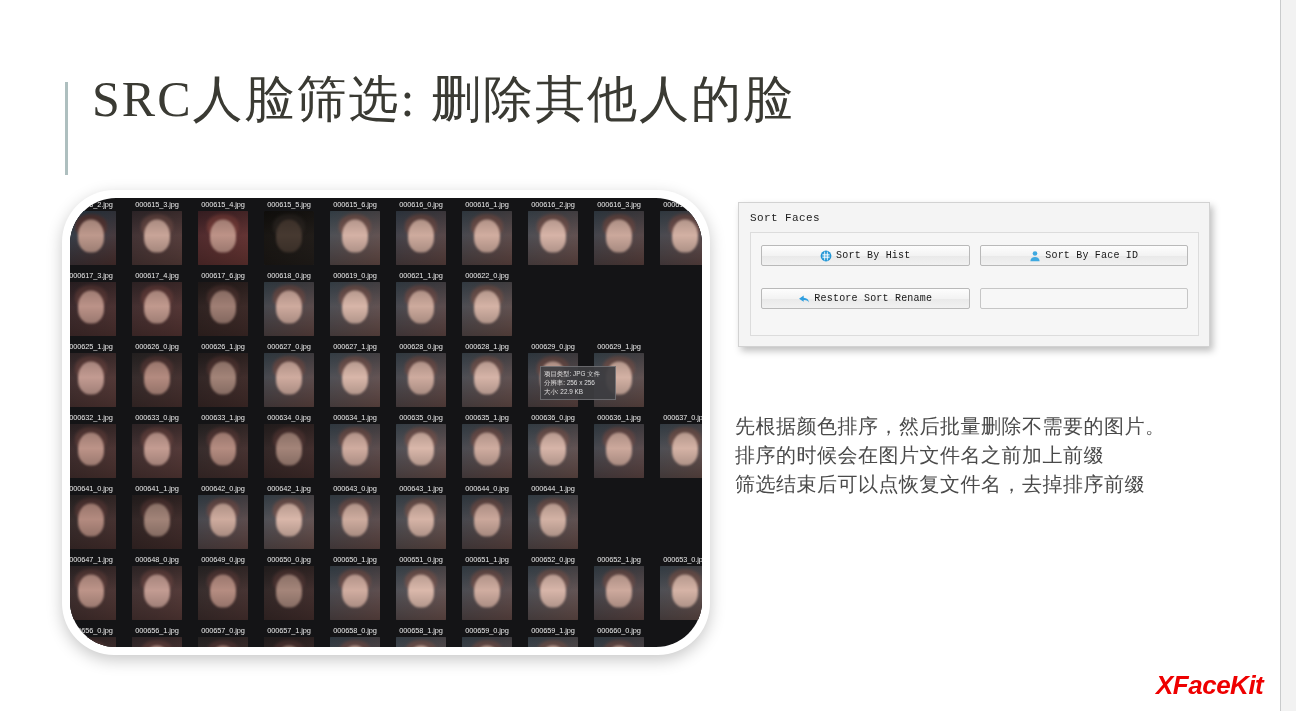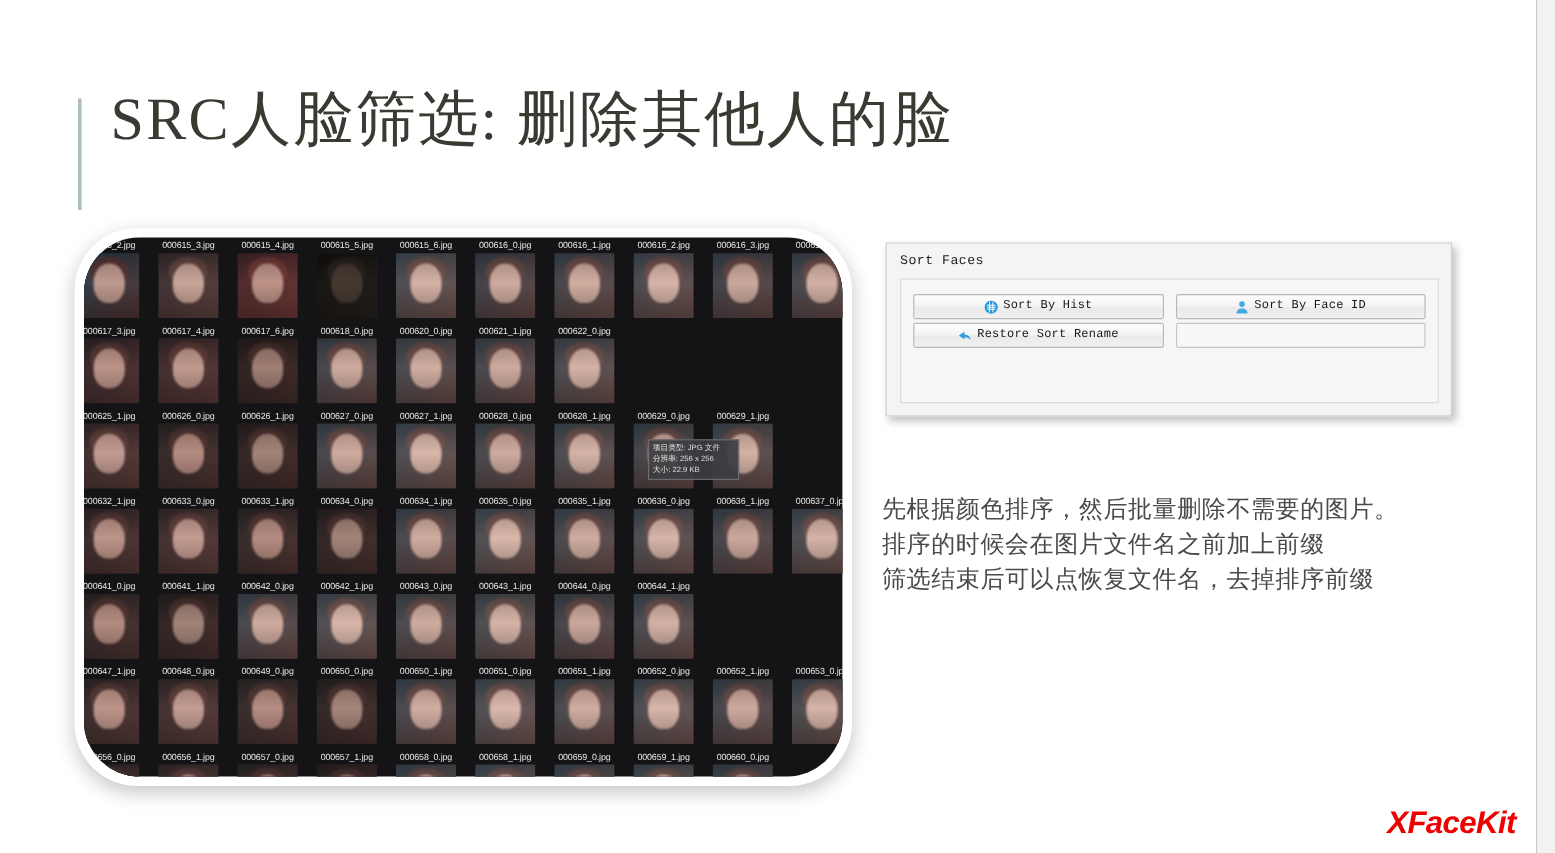--- a/index.html
+++ b/index.html
@@ -158,21 +158,21 @@
   }
   #sort-groupbox {
     position: absolute;
     left: 11px; top: 29px;
     right: 10px; bottom: 10px;
     border: 1px solid #dcdcdc;
     background: #f6f6f6;
   }
   .btn-row { display: flex; gap: 10px; padding: 0 10px; }
   #sort-groupbox .btn-row:first-child { margin-top: 12px; }
-  #sort-groupbox .btn-row:nth-child(2) { margin-top: 3px; }
+  #sort-groupbox .btn-row:nth-child(2) { margin-top: 22px; }
   .ui-btn {
     flex: 1 1 0;
     height: 21px;
     background: linear-gradient(180deg,#fdfdfd 0%,#f3f3f3 50%,#e9e9e9 51%,#f1f1f1 100%);
     border: 1px solid #b9b9b9;
     border-radius: 2px;
     display: flex;
     align-items: center;
     justify-content: center;
     gap: 4px;
@@ -191,21 +191,21 @@
     border-radius: 2px;
     box-sizing: border-box;
   }
   .ico { width: 12px; height: 12px; display: inline-block; flex: 0 0 auto; }
 
   
   #caption {
     position: absolute;
     left: 735px; top: 412px;
     width: 540px;
-    font-family: Liberation Mono, monospace;
+    font-family: Liberation Serif, serif;
     font-size: 20px;
     line-height: 29px;
     color: #4a4a4a;
     letter-spacing: 0.5px;
   }
 
   
   #brand {
     position: absolute;
     left: 1156px; top: 670px;
@@ -354,25 +354,25 @@
             <div class="cell">
               <div class="fname">000618_0.jpg</div>
               <div class="thumb">
                 <div class="bg" style="background:linear-gradient(145deg,#3d4a54,#70514d)"></div>
                 <div class="hair" style="background:#70514d"></div>
                 <div class="face" style="background:#d9b3a6"></div>
                 <div class="shade"></div>
               </div>
             </div>
             <div class="cell">
-              <div class="fname">000620_0.jpg</div>
-              <div class="thumb">
-                <div class="bg" style="background:linear-gradient(145deg,#424e58,#745450)"></div>
-                <div class="hair" style="background:#745450"></div>
-                <div class="face" style="background:#dbb6a8"></div>
+              <div class="fname">000619_0.jpg</div>
+              <div class="thumb">
+                <div class="bg" style="background:linear-gradient(145deg,#45515b,#785954)"></div>
+                <div class="hair" style="background:#785954"></div>
+                <div class="face" style="background:#e3bfb1"></div>
                 <div class="shade"></div>
               </div>
             </div>
             <div class="cell">
               <div class="fname">000621_1.jpg</div>
               <div class="thumb">
                 <div class="bg" style="background:linear-gradient(145deg,#3f4b55,#725350)"></div>
                 <div class="hair" style="background:#725350"></div>
                 <div class="face" style="background:#d8b3a5"></div>
                 <div class="shade"></div>

